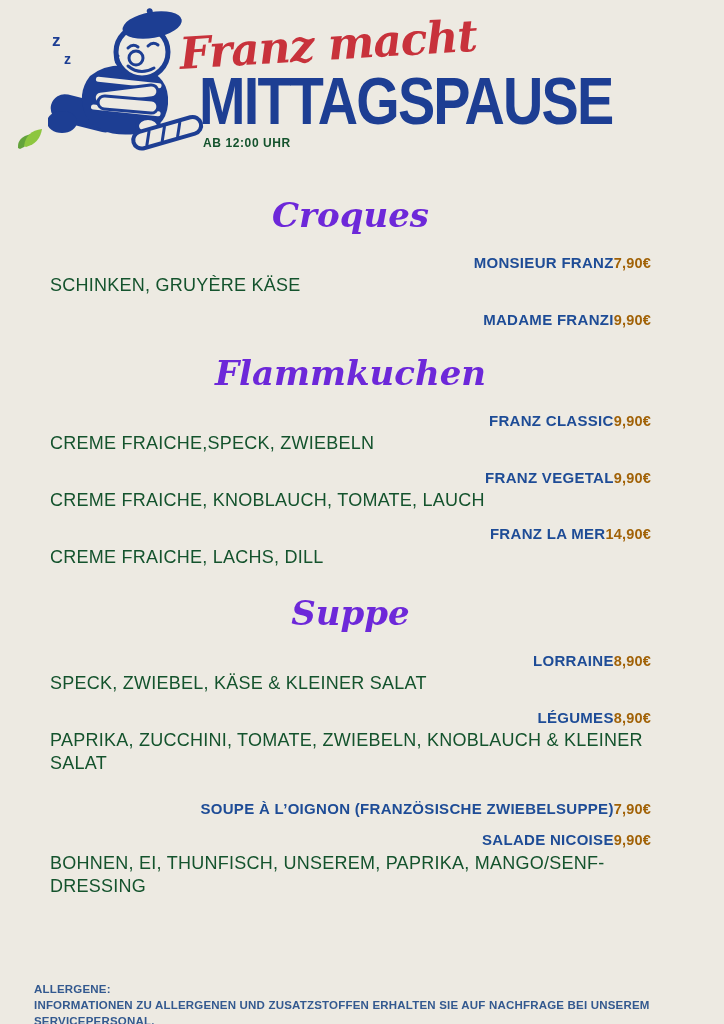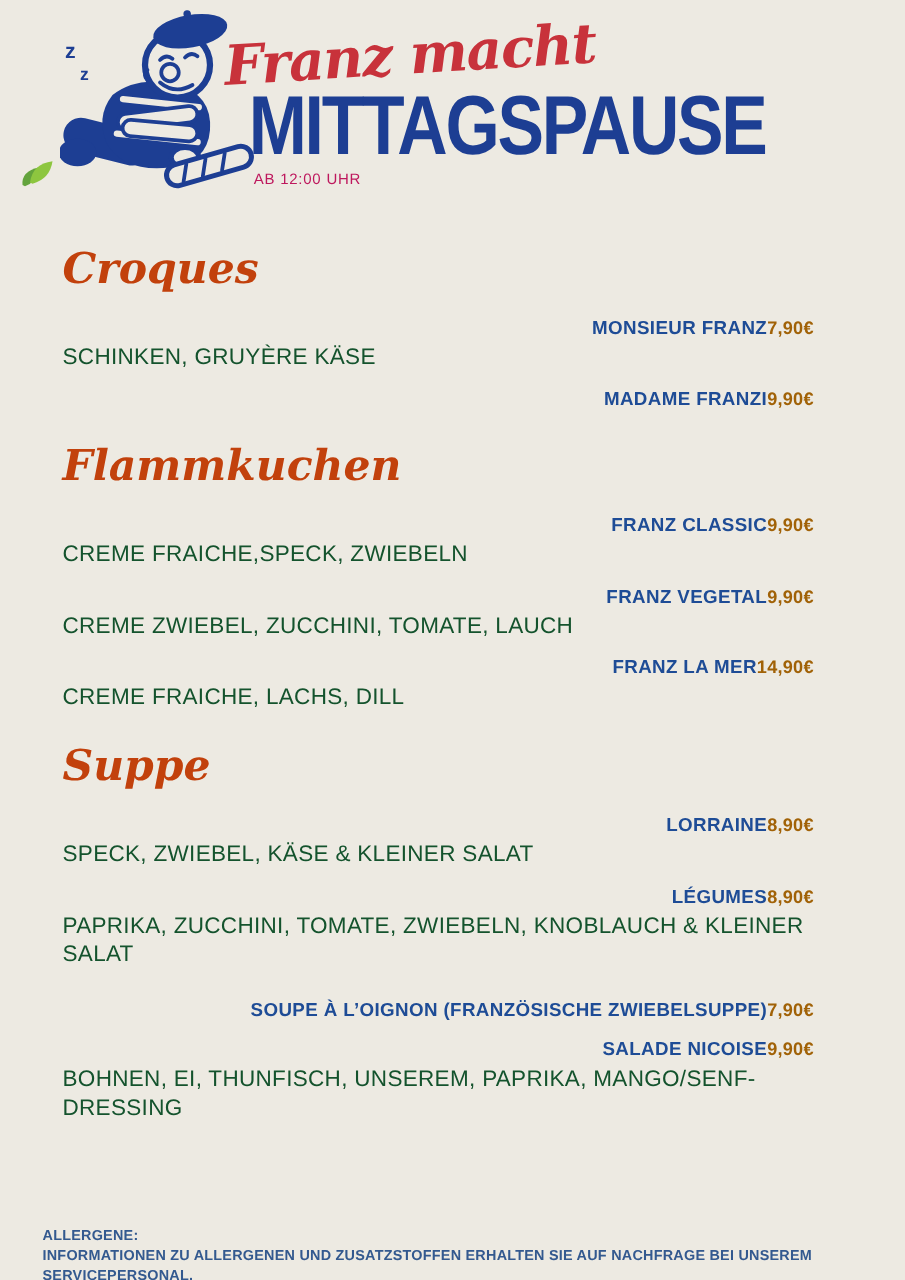--- a/index.html
+++ b/index.html
@@ -21,30 +21,30 @@
     transform-origin:left top; letter-spacing:-1px; white-space:nowrap; z-index:2;
   }
   .title {
     position:absolute; left:199px; top:68px;
     font-weight:bold; font-size:62px; line-height:1; color:#1D3E93;
     transform:scale(0.9,1.08); transform-origin:left top;
     letter-spacing:-2px; white-space:nowrap; z-index:1;
   }
   .subtitle {
     position:absolute; left:203px; top:136px;
-    font-size:12px; font-weight:400; letter-spacing:0.6px; color:#be185d;
+    font-size:12px; font-weight:700; letter-spacing:0.6px; color:#14532d;
   }
 
   
   .menu { position:absolute; left:50px; top:195px; width:601px; }
   .section { margin-bottom:24px; }
   .section-heading {
     font-family:"DejaVu Serif", serif; font-style:italic; font-weight:bold;
-    font-size:34px; line-height:1.2; color:#c2410c;
-    letter-spacing:0px; margin-bottom:18px;
+    font-size:34px; line-height:1.2; color:#6d28d9;
+    letter-spacing:0px; margin-bottom:18px;text-align:center;
   }
   .item { margin-bottom:13px; }
   .item-row { display:flex; justify-content:flex-end; align-items:baseline; }
   .item-name {
     font-size:15px; font-weight:bold; letter-spacing:0.3px; color:#1E4C96;
     line-height:1.2;
   }
   .item-price {
     font-size:14.5px; font-weight:bold; color:#a16207; letter-spacing:0.2px;
     line-height:1.2; white-space:nowrap;
@@ -153,21 +153,21 @@
       <span class="item-price">9,90€</span>
     </div>
     <div class="item-desc">CREME FRAICHE,SPECK, ZWIEBELN</div>
   </div>
 
   <div class="item">
     <div class="item-row">
       <span class="item-name">FRANZ VEGETAL</span>
       <span class="item-price">9,90€</span>
     </div>
-    <div class="item-desc">CREME ZWIEBEL, ZUCCHINI, TOMATE, LAUCH</div>
+    <div class="item-desc">CREME FRAICHE, KNOBLAUCH, TOMATE, LAUCH</div>
   </div>
 
   <div class="item">
     <div class="item-row">
       <span class="item-name">FRANZ LA MER</span>
       <span class="item-price">14,90€</span>
     </div>
     <div class="item-desc">CREME FRAICHE, LACHS, DILL</div>
   </div>
 </div>

